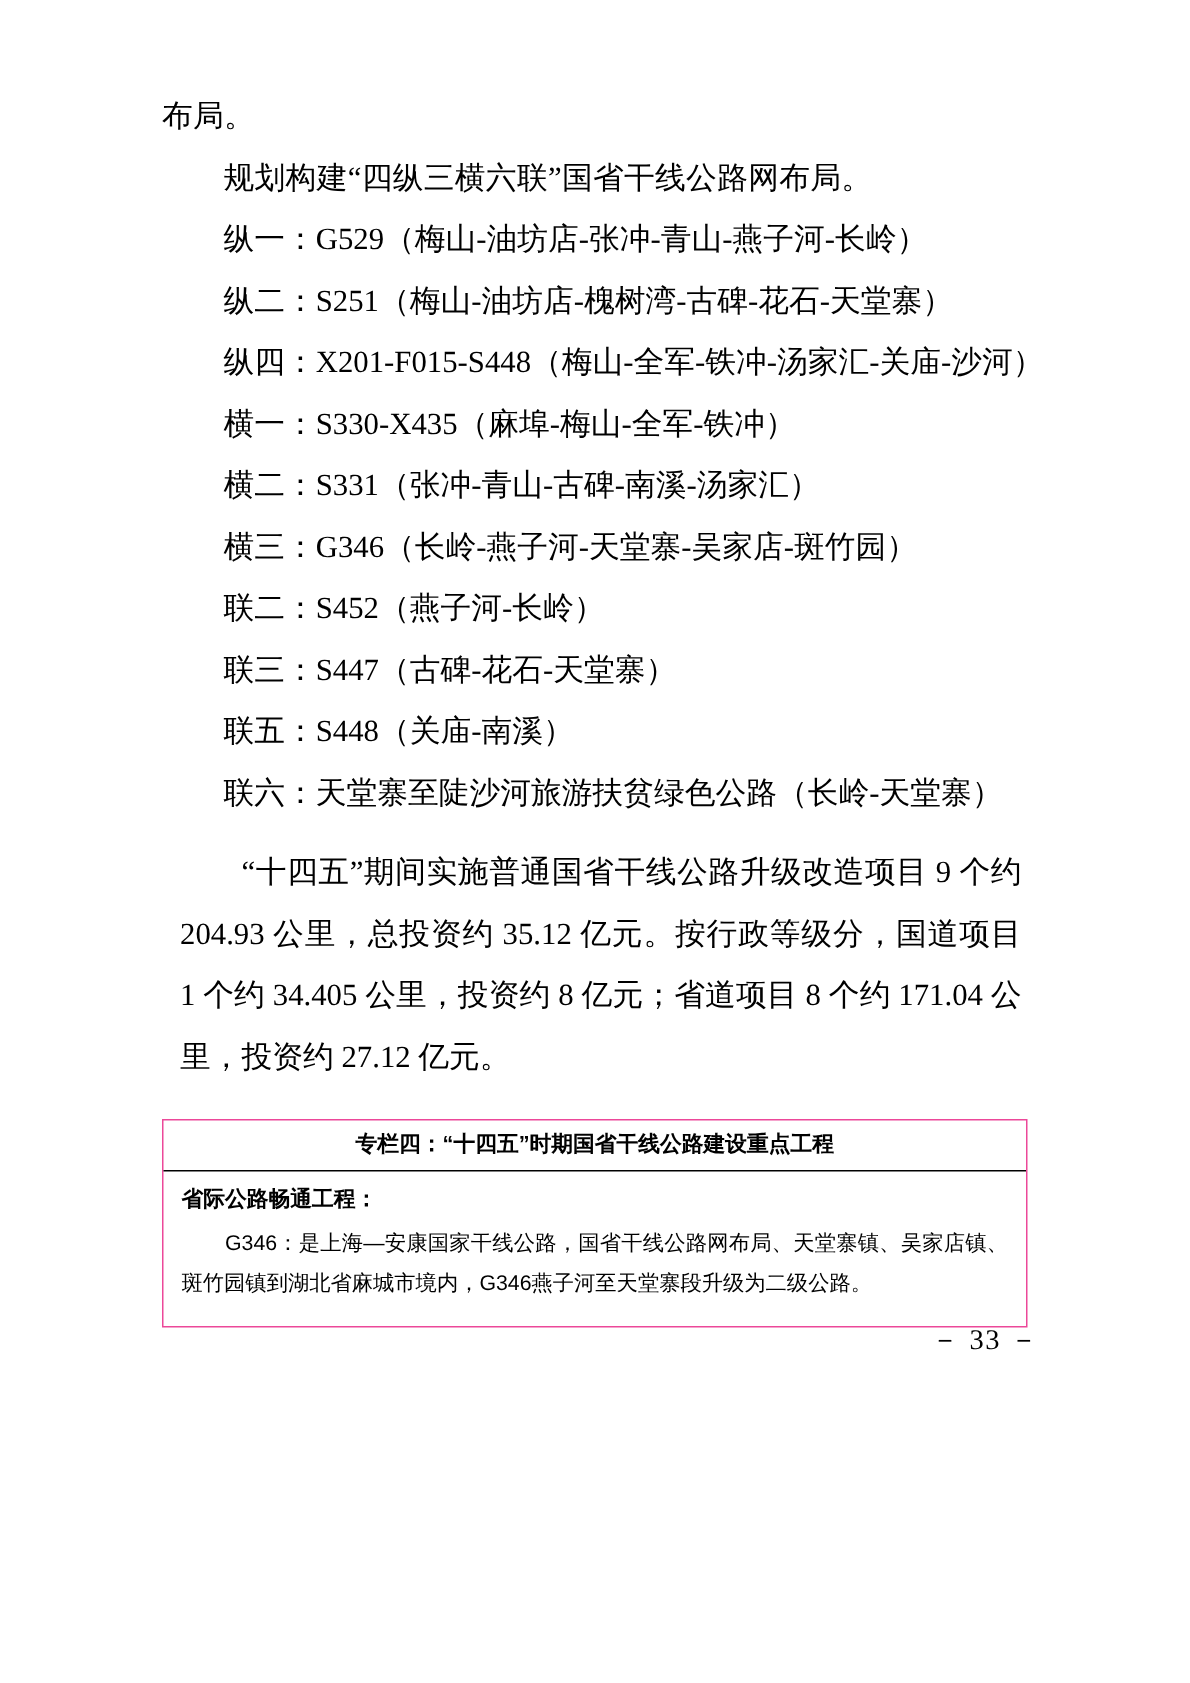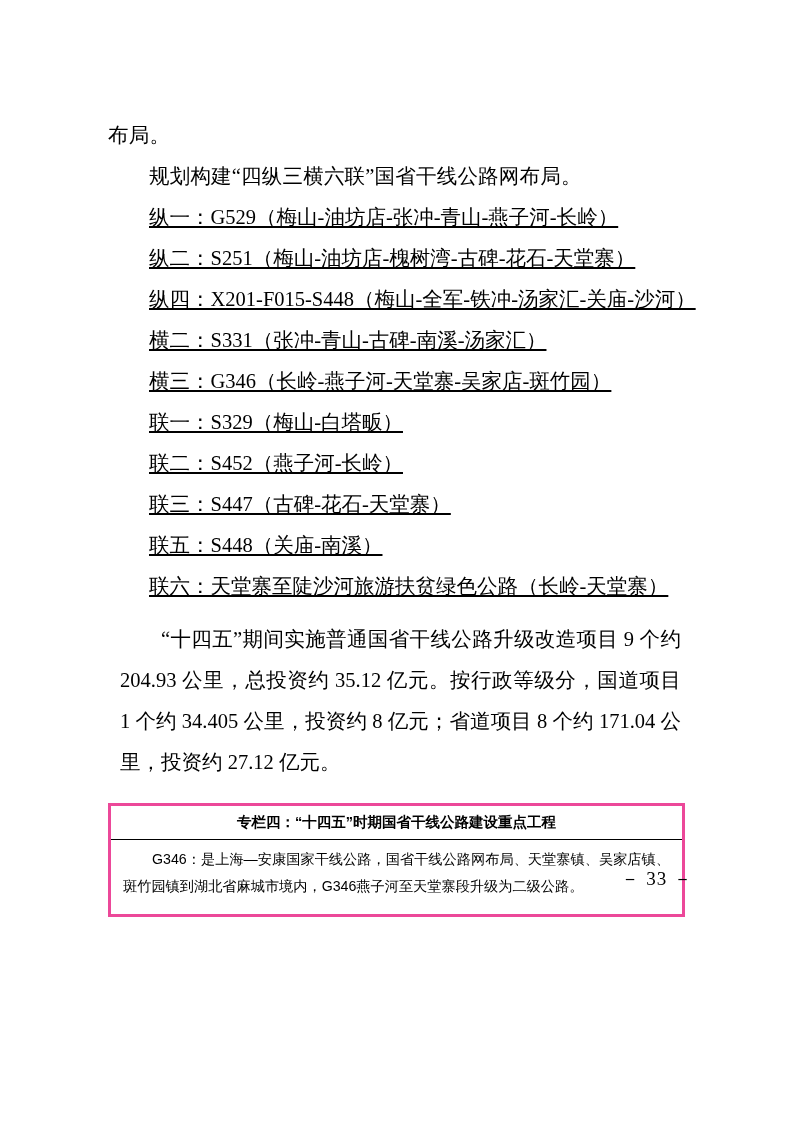--- a/index.html
+++ b/index.html
@@ -14,51 +14,50 @@
     color: #000000;
     position: relative;
     overflow: hidden;
   }
   .page {
     position: absolute;
     left: 0; top: 0;
     width: 793px;
     height: 968px;
     box-sizing: border-box;
-    padding: 115px 100px 60px 108px;
+    padding: 58px 100px 60px 108px;
   }
   .para {
     font-size: 20.5px;
     line-height: 41px;
     margin: 0 0 0 0;
     letter-spacing: 0.2px;
     white-space: pre-wrap;
   }
   .indent-1 {
     text-indent: 41px;
   }
   .list-line {
     font-size: 20.5px;
     line-height: 41px;
     text-indent: 41px;
     margin: 0;
     white-space: nowrap;
-    text-decoration: underline;
   }
   .body-block {
     font-size: 20.5px;
     line-height: 41px;
     text-indent: 41px;
     margin: 12px;
     text-align: justify;
     text-justify: inter-ideograph;
   }
   .box {
     margin-top: 20px;
-    border: 3px solid #ec4899;
+    border: 1px solid #ec4899;
     box-sizing: border-box;
     width: 577px;
     padding: 0;
   }
   .box-title {
     font-family: "Liberation Sans", "DejaVu Sans", sans-serif;
     font-weight: bold;
     font-size: 14.5px;
     text-align: center;
     line-height: 30px;
@@ -80,51 +79,52 @@
     font-size: 14.2px;
     line-height: 27px;
     margin: 0;
     text-indent: 29px;
     text-align: justify;
     text-justify: inter-ideograph;
   }
   .page-number {
     position: absolute;
     right: 100px;
-    bottom: 76px;
+    bottom: 62px;
     font-size: 19px;
     font-family: "Liberation Serif", "DejaVu Serif", serif;
     letter-spacing: 1px;
   }
 </style>
 </head>
 <body>
 
 <div class="page">
 
   <p class="para">布局。</p>
 
   <p class="para indent-1">规划构建“四纵三横六联”国省干线公路网布局。</p>
 
   <div>
     <p class="list-line">纵一：G529（梅山-油坊店-张冲-青山-燕子河-长岭）</p>
     <p class="list-line">纵二：S251（梅山-油坊店-槐树湾-古碑-花石-天堂寨）</p>
     <p class="list-line">纵四：X201-F015-S448（梅山-全军-铁冲-汤家汇-关庙-沙河）</p>
+    <p class="list-line">横一：S330-X435（麻埠-梅山-全军-铁冲）</p>
     <p class="list-line">横二：S331（张冲-青山-古碑-南溪-汤家汇）</p>
     <p class="list-line">横三：G346（长岭-燕子河-天堂寨-吴家店-斑竹园）</p>
-    <p class="list-line">联一：S329（梅山-白塔畈）</p>
     <p class="list-line">联二：S452（燕子河-长岭）</p>
     <p class="list-line">联三：S447（古碑-花石-天堂寨）</p>
     <p class="list-line">联五：S448（关庙-南溪）</p>
     <p class="list-line">联六：天堂寨至陡沙河旅游扶贫绿色公路（长岭-天堂寨）</p>
   </div>
 
   <p class="body-block">“十四五”期间实施普通国省干线公路升级改造项目 9 个约 204.93 公里，总投资约 35.12 亿元。按行政等级分，国道项目 1 个约 34.405 公里，投资约 8 亿元；省道项目 8 个约 171.04 公里，投资约 27.12 亿元。</p>
 
   <div class="box">
     <div class="box-title">专栏四：“十四五”时期国省干线公路建设重点工程</div>
     <div class="box-body">
+      <p class="box-sub">省际公路畅通工程：</p>
       <p class="box-text">G346：是上海—安康国家干线公路，国省干线公路网布局、天堂寨镇、吴家店镇、斑竹园镇到湖北省麻城市境内，G346燕子河至天堂寨段升级为二级公路。</p>
     </div>
   </div>
 
   <div class="page-number">－ 33 －</div>
 </div>
 
 </body></html>

